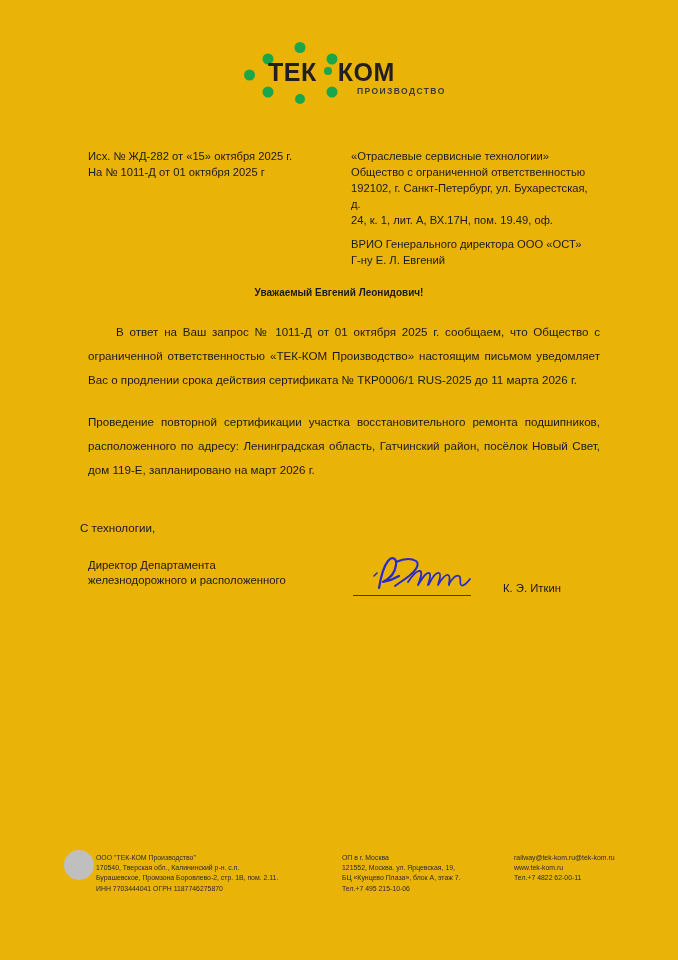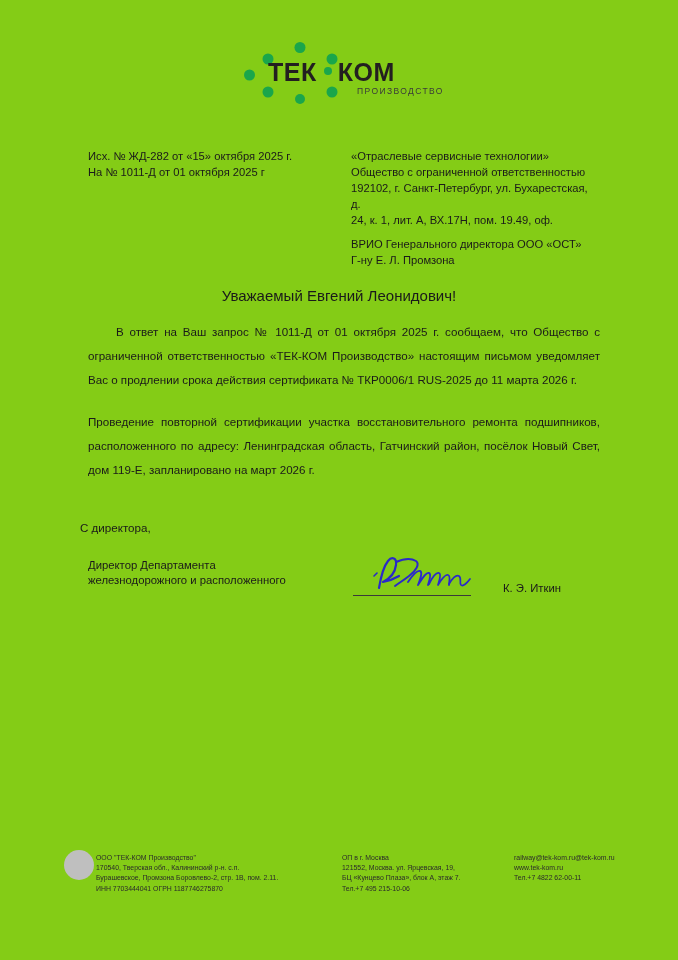--- a/index.html
+++ b/index.html
@@ -12,21 +12,21 @@
     height: 960px;
     font-family: "Liberation Sans", sans-serif;
     color: #1a1a1a;
     position: relative;
     overflow: hidden;
   }
 
   .page {
     position: absolute;
     inset: 0;
-    background: #84cc16;
+    background: #eab308;
   }
 
   
   .logo-block {
     position: absolute;
     left: 0;
     right: 0;
     top: 42px;
     display: flex;
     justify-content: center;
@@ -67,21 +67,21 @@
     position: relative;
     top: -6px;
   }
   .logo-sub {
     position: absolute;
     left: 113px;
     top: 44px;
     font-size: 8.5px;
     letter-spacing: 1.4px;
     color: #3a3a3a;
-    font-weight: normal;
+    font-weight: bold;
   }
 
   
   .header-row {
     position: absolute;
     top: 148px;
     left: 88px;
     right: 78px;
     display: flex;
     align-items: flex-start;
@@ -102,22 +102,22 @@
   }
   .addr-gap { height: 8px; }
 
   
   .salutation {
     position: absolute;
     top: 287px;
     left: 0;
     right: 0;
     text-align: center;
-    font-size: 15px;
-    font-weight: normal;
+    font-size: 10px;
+    font-weight: bold;
     color: #1a1a1a;
   }
 
   
   .body-block {
     position: absolute;
     top: 320px;
     left: 88px;
     right: 78px;
   }
@@ -242,32 +242,32 @@
       <div>Исх. № ЖД-282 от «15» октября 2025 г.</div>
       <div>На № 1011-Д от 01 октября 2025 г</div>
     </div>
     <div class="header-right">
       <div>«Отраслевые сервисные технологии»</div>
       <div>Общество с ограниченной ответственностью</div>
       <div>192102, г. Санкт-Петербург, ул. Бухарестская, д.</div>
       <div>24, к. 1, лит. А, ВХ.17Н, пом. 19.49, оф.</div>
       <div class="addr-gap"></div>
       <div>ВРИО Генерального директора ООО «ОСТ»</div>
-      <div>Г-ну Е. Л. Промзона</div>
+      <div>Г-ну Е. Л. Евгений</div>
     </div>
   </div>
 
   <div class="salutation">Уважаемый Евгений Леонидович!</div>
 
   <div class="body-block">
     <p class="para indent">В ответ на Ваш запрос № 1011-Д от 01 октября 2025 г. сообщаем, что Общество с ограниченной ответственностью «ТЕК-КОМ Производство» настоящим письмом уведомляет Вас о продлении срока действия сертификата № ТКР0006/1 RUS-2025 до 11 марта 2026 г.</p>
     <p class="para">Проведение повторной сертификации участка восстановительного ремонта подшипников, расположенного по адресу: Ленинградская область, Гатчинский район, посёлок Новый Свет, дом 119-Е, запланировано на март 2026 г.</p>
   </div>
 
-  <div class="closing">С директора,</div>
+  <div class="closing">С технологии,</div>
 
   <div class="sign-row">
     <div class="sign-title">
       <div>Директор Департамента</div>
       <div>железнодорожного и расположенного</div>
     </div>
     <div class="sign-mark">
       <svg width="118" height="46" viewBox="0 0 118 46">
         <g fill="none" stroke="#2a2ac8" stroke-linecap="round" stroke-linejoin="round">
           <path d="M18 36 C20 24, 23 14, 27 9 C31 4, 36 6, 35 13 C34 21, 28 27, 22 30 C27 29, 33 27, 38 24" stroke-width="2.2"></path>

